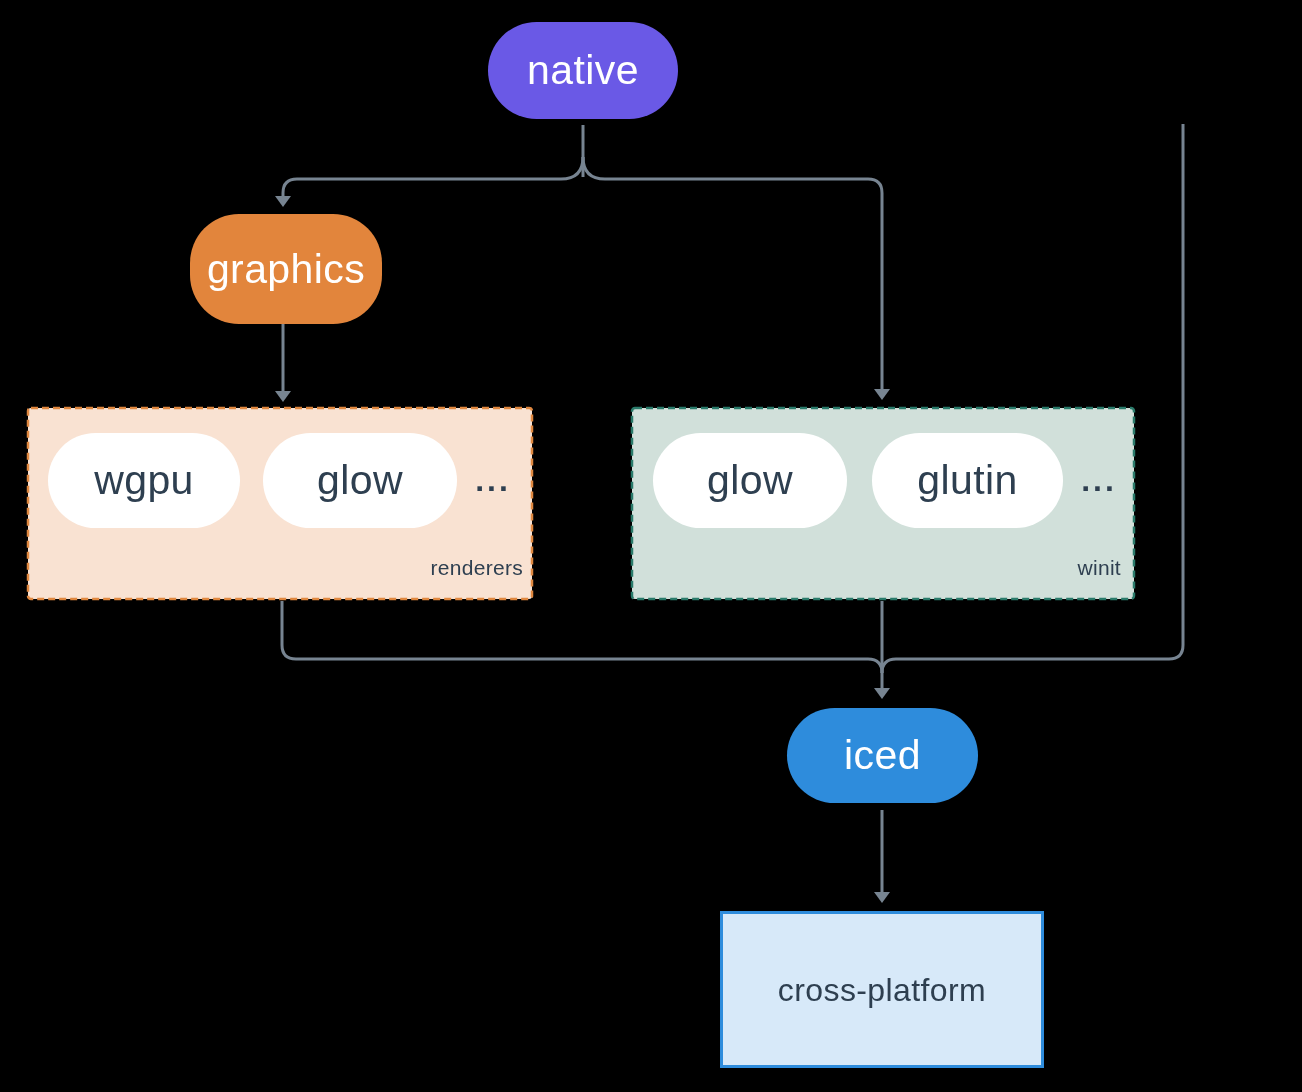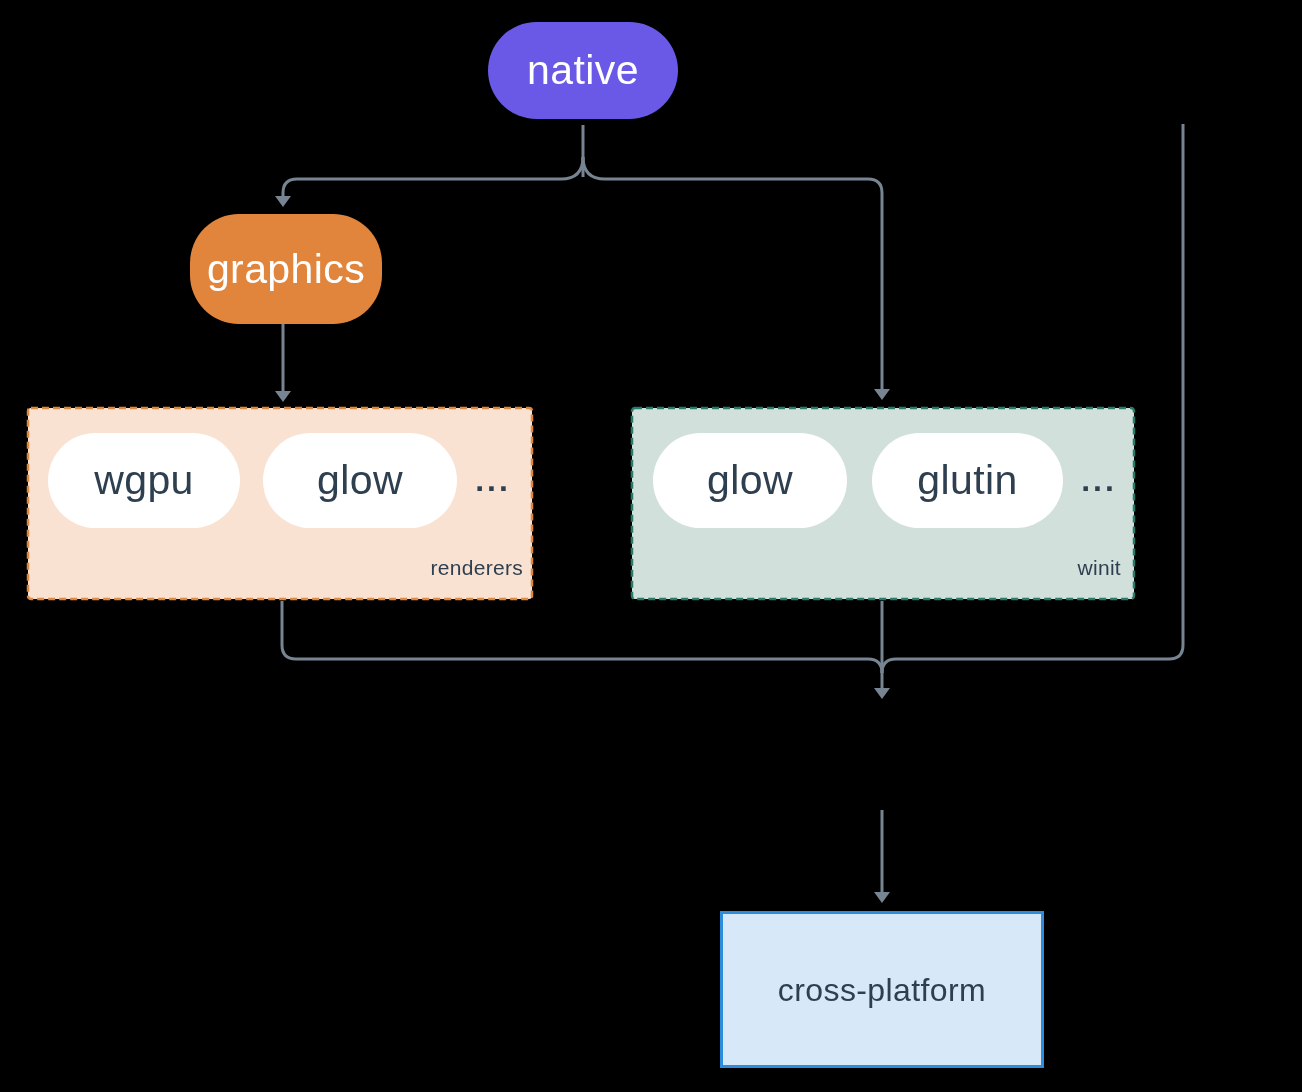--- a/index.html
+++ b/index.html
@@ -140,18 +140,19 @@
   <div id="wgpu" class="pill inner">wgpu</div>
   <div id="glow" class="pill inner">glow</div>
   <div id="renderers-ellipsis" class="ellipsis">...</div>
   <div id="renderers-caption" class="caption">renderers</div>
 
   <div id="winit" class="pill inner">glow</div>
   <div id="glutin" class="pill inner">glutin</div>
   <div id="shells-ellipsis" class="ellipsis">...</div>
   <div id="shells-caption" class="caption">winit</div>
 
+  <div id="iced" class="pill">iced</div>
 
   <div id="app-box">
     <span>cross-platform</span>
   </div>
 
 </div>
 
 </body></html>

